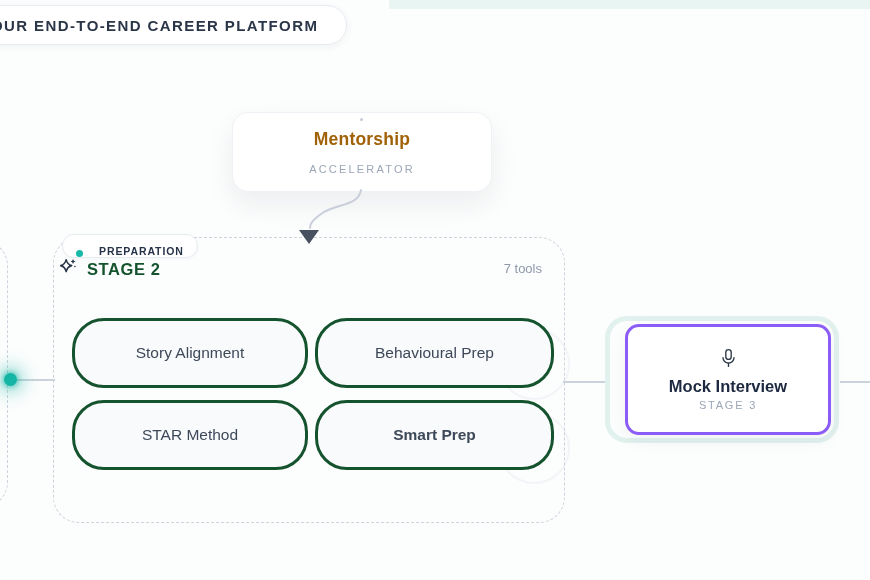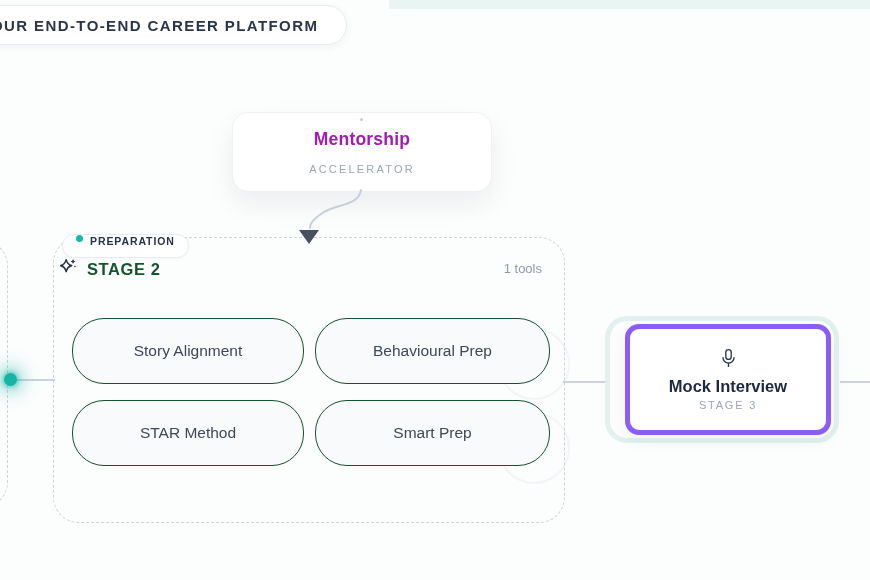--- a/index.html
+++ b/index.html
@@ -21,73 +21,73 @@
   }
   
   .mentorship-card{
     position:absolute;left:232px;top:112px;width:258px;height:78px;
     background:#fff;border:1px solid #eef1f5;border-radius:16px;
     box-shadow:0 12px 28px rgba(30,40,60,.07);
     display:flex;flex-direction:column;align-items:center;justify-content:center;
     text-align:center;z-index:2;
   }
   .mentorship-dot{position:absolute;top:5px;left:50%;margin-left:-2px;width:3px;height:3px;border-radius:50%;background:#c4cad4;}
-  .mentorship-title{font-size:17.5px;font-weight:700;color:#a21caf;letter-spacing:.2px;}
+  .mentorship-title{font-size:17.5px;font-weight:700;color:#a16207;letter-spacing:.2px;}
   .mentorship-sub{margin-top:13px;font-size:11px;color:#9ba6b6;letter-spacing:2.2px;font-weight:500;}
   
   .overlay-svg{position:absolute;left:0;top:0;width:870px;height:580px;pointer-events:none;z-index:3;}
   
   .prev-stage-edge{
     position:absolute;left:-214px;top:240px;width:220px;height:266px;
     border:1.5px dashed #ccd3dc;border-radius:26px;z-index:1;
   }
   
   .stage2-box{
     position:absolute;left:53px;top:237px;width:510px;height:284px;
     border:1.5px dashed #ccd3dc;border-radius:26px;z-index:1;
   }
   .prep-badge{
     position:absolute;left:62px;top:234px;height:22px;padding:0 13px;
     background:#fff;border:1px solid #e8ecf1;border-radius:13px;
-    display:flex;align-items:flex-start;gap:7px;z-index:2;
+    display:flex;align-items:flex-end;gap:16px;z-index:2;
     box-shadow:0 1px 3px rgba(40,50,70,.04);
   }
   .prep-dot{width:7px;height:7px;border-radius:50%;background:#16b8a6;}
   .prep-label{font-size:10.5px;font-weight:700;letter-spacing:.9px;color:#253247;}
   .stage2-title-row{position:absolute;left:57px;top:256px;display:flex;align-items:center;gap:8px;z-index:2;}
   .stage2-title{font-size:16.5px;font-weight:700;letter-spacing:.6px;color:#14532d;}
   .tools-count{position:absolute;left:427px;top:261px;width:115px;text-align:right;font-size:13px;color:#8f99ab;z-index:2;}
   
   .tool-pill{
     position:absolute;height:64px;border-radius:32px;background:#f9fafb;
-    border:1px solid #14532d;display:flex;align-items:center;justify-content:center;
+    border:3px solid #14532d;display:flex;align-items:center;justify-content:center;
     font-size:15.5px;font-weight:500;color:#3d4859;z-index:2;cursor:pointer;text-align:right;
   }
   .pill-1{left:72px;top:318px;width:230px;}
   .pill-2{left:315px;top:318px;width:233px;}
   .pill-3{left:72px;top:400px;width:230px;}
-  .pill-4{left:315px;top:400px;width:233px;}
+  .pill-4{left:315px;top:400px;width:233px;font-weight:bold;}
   
   .line{position:absolute;height:2px;background:#ccd2db;z-index:1;}
   .line-left{left:11px;top:379px;width:44px;}
   .line-mid{left:563px;top:381px;width:44px;}
   .line-right{left:840px;top:381px;width:30px;}
   .teal-node{
     position:absolute;left:4px;top:373px;width:13px;height:13px;border-radius:50%;
     background:#14b5a4;z-index:2;
     box-shadow:0 0 16px 8px rgba(20,181,164,.35), 0 0 4px 2px rgba(20,181,164,.45);
   }
   
   .mock-ring{
     position:absolute;left:605px;top:316px;width:234px;height:127px;
     border:5px solid #e0f1ee;border-radius:22px;box-sizing:border-box;z-index:2;
   }
   .mock-card{
     position:absolute;left:3px;top:3px;right:3px;bottom:3px;
-    background:#fff;border:5px solid #8b5cf6;border-radius:14px;
+    background:#fff;border:3px solid #8b5cf6;border-radius:14px;
     box-shadow:0 6px 18px rgba(30,40,60,.05);
     display:flex;flex-direction:column;align-items:center;justify-content:center;gap:3px;
     cursor:pointer;
     margin-left:12px;
   }
   .mock-title{font-size:16.5px;font-weight:700;color:#1c2940;}
   .mock-sub{font-size:11px;color:#9aa5b5;letter-spacing:1.8px;font-weight:500;}
   
   .deco-circle{position:absolute;border:2px solid #f2f4f7;border-radius:50%;z-index:0;}
   .deco-1{left:498px;top:328px;width:68px;height:68px;}
@@ -136,21 +136,21 @@
     <span>
       <svg viewBox="0 0 24 24" width="22" height="22">
         <path d="M10 4 Q11.2 9.3 16 10.5 Q11.2 11.7 10 17 Q8.8 11.7 4 10.5 Q8.8 9.3 10 4 Z" fill="none" stroke="#2b3649" stroke-width="1.7" stroke-linejoin="round"></path>
         <path d="M17.5 3.2 Q18 5.5 20.2 6 Q18 6.5 17.5 8.8 Q17 6.5 14.8 6 Q17 5.5 17.5 3.2 Z" fill="#2b3649"></path>
         <circle cx="19.5" cy="11.5" r="0.9" fill="#2b3649"></circle>
       </svg>
     </span>
     <span class="stage2-title">STAGE 2</span>
   </div>
 
-  <div class="tools-count">1 tools</div>
+  <div class="tools-count">7 tools</div>
 
   <div class="tool-pill pill-1">Story Alignment</div>
   <div class="tool-pill pill-3">STAR Method</div>
   <div class="tool-pill pill-2">Behavioural Prep</div>
   <div class="tool-pill pill-4">Smart Prep</div>
 
   <div class="mock-ring">
     <div class="mock-card">
       <span>
         <svg viewBox="0 0 24 26" width="19" height="22">

